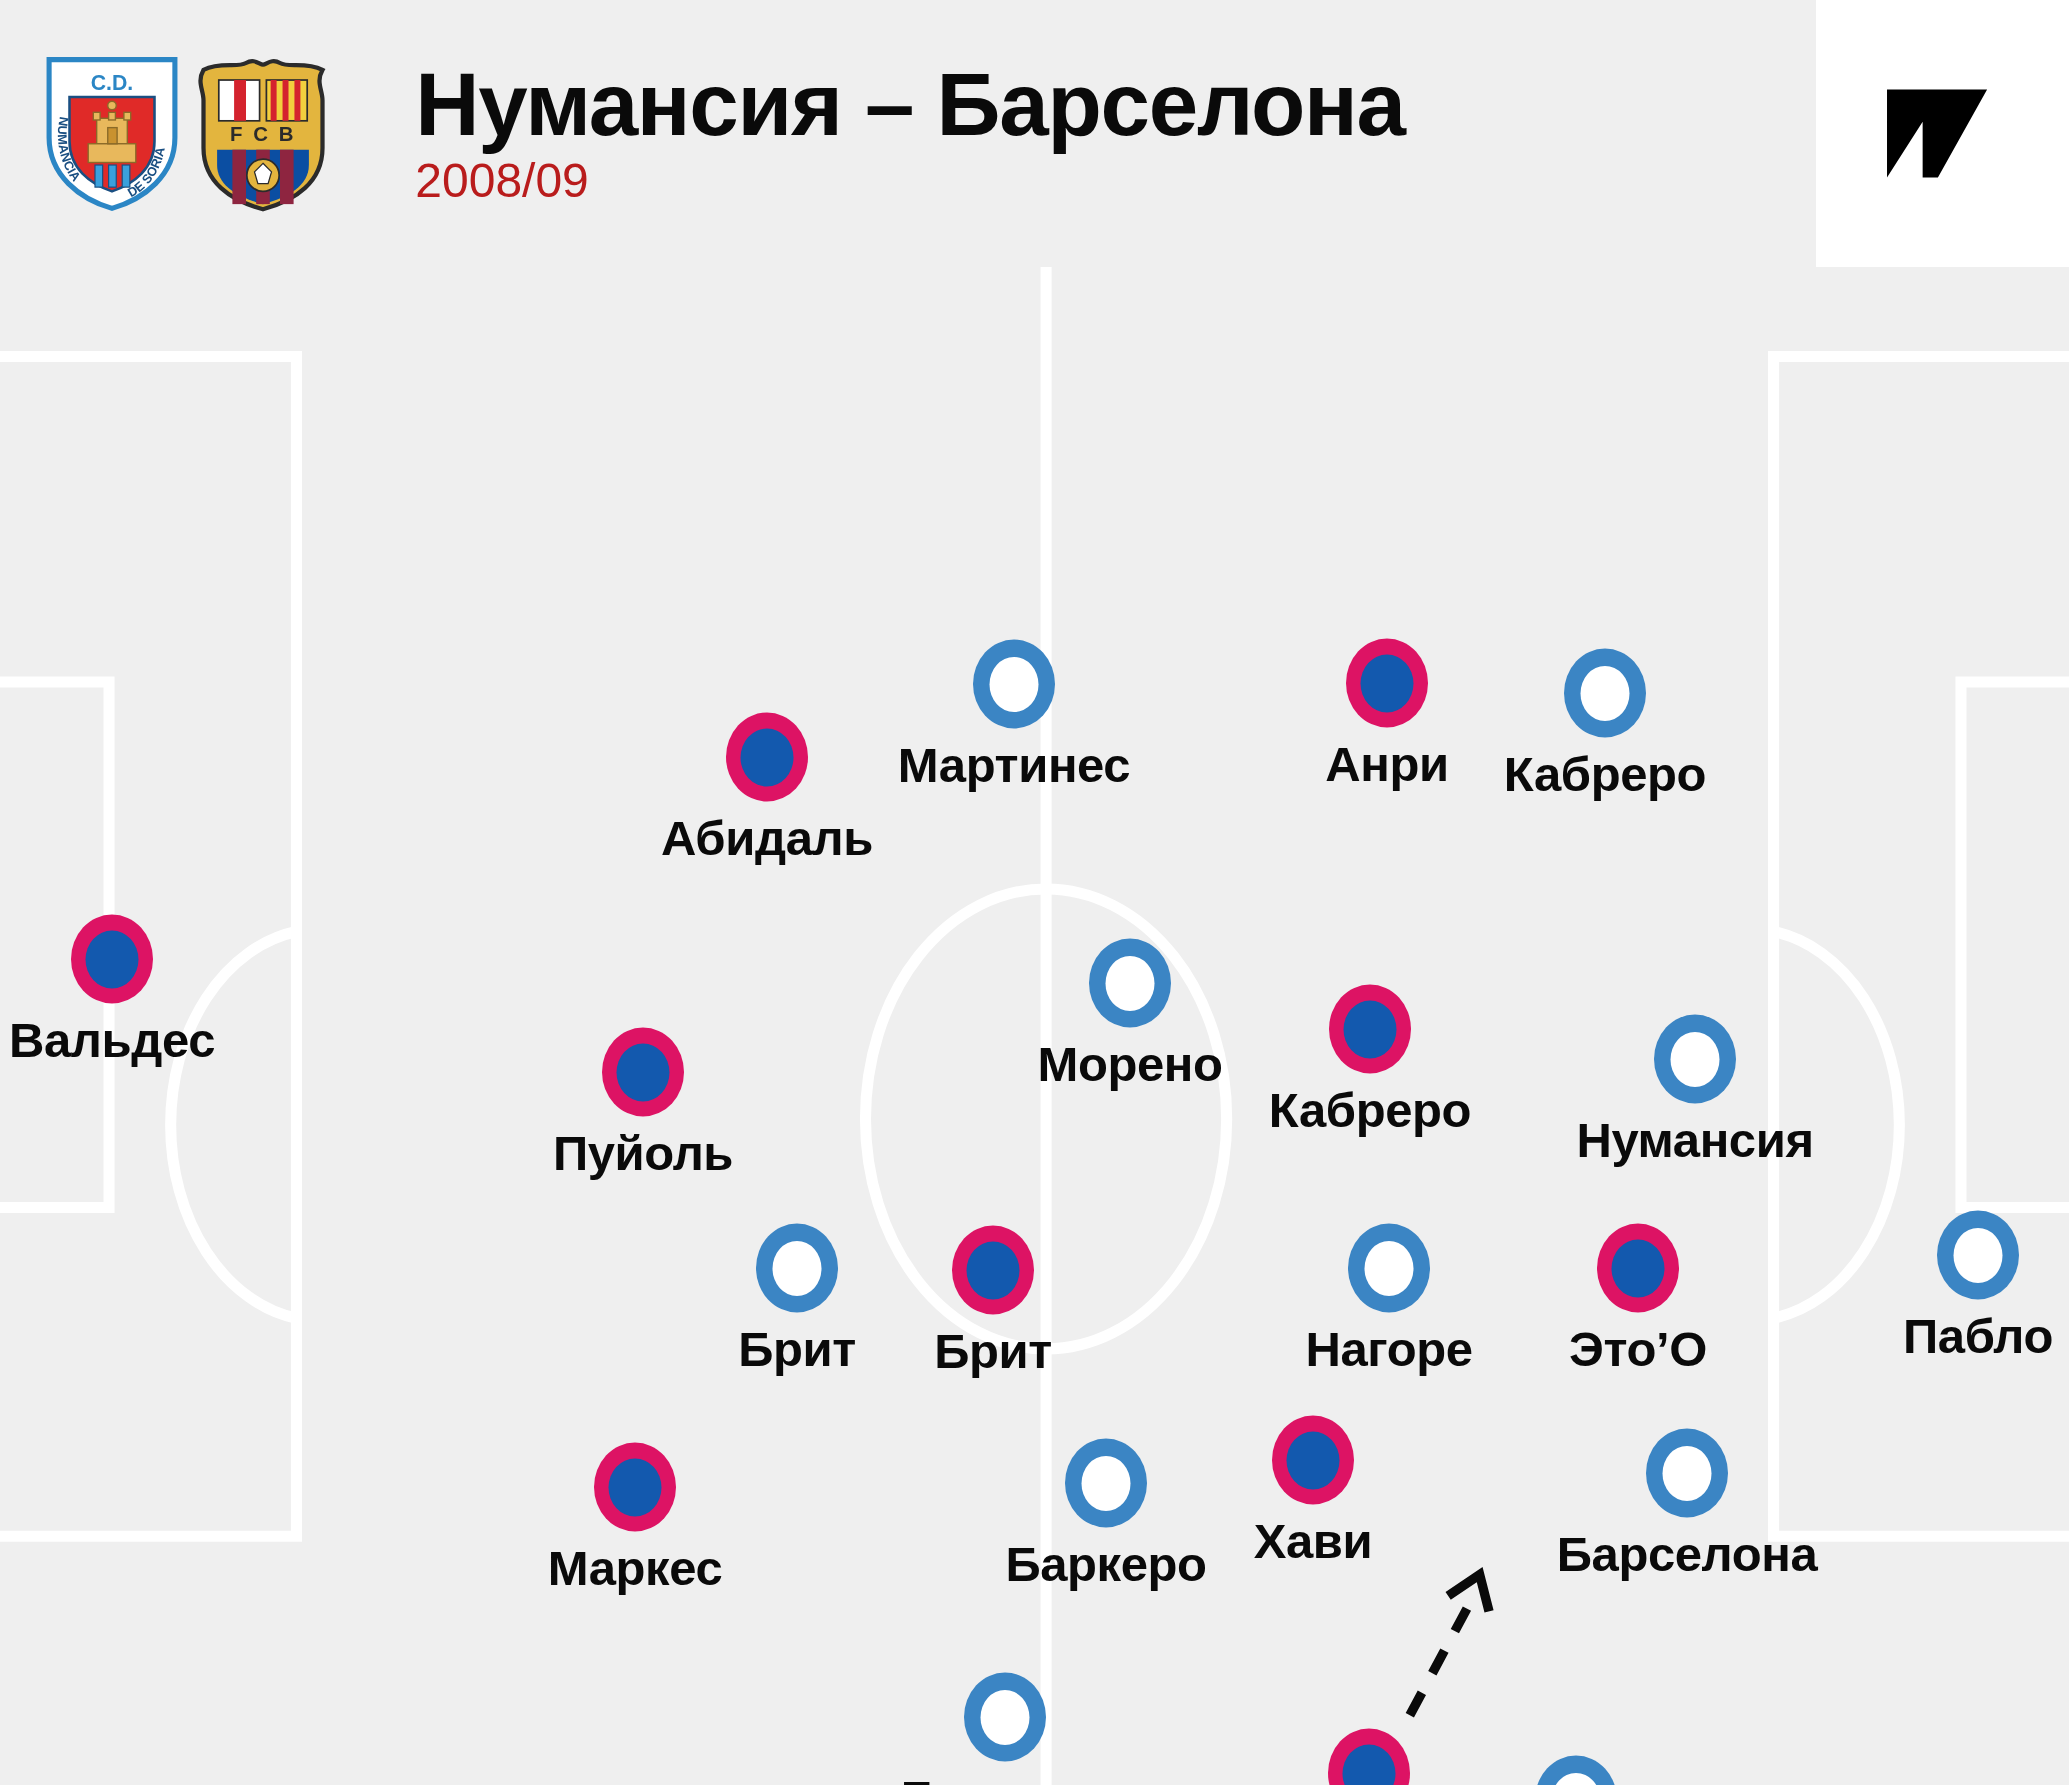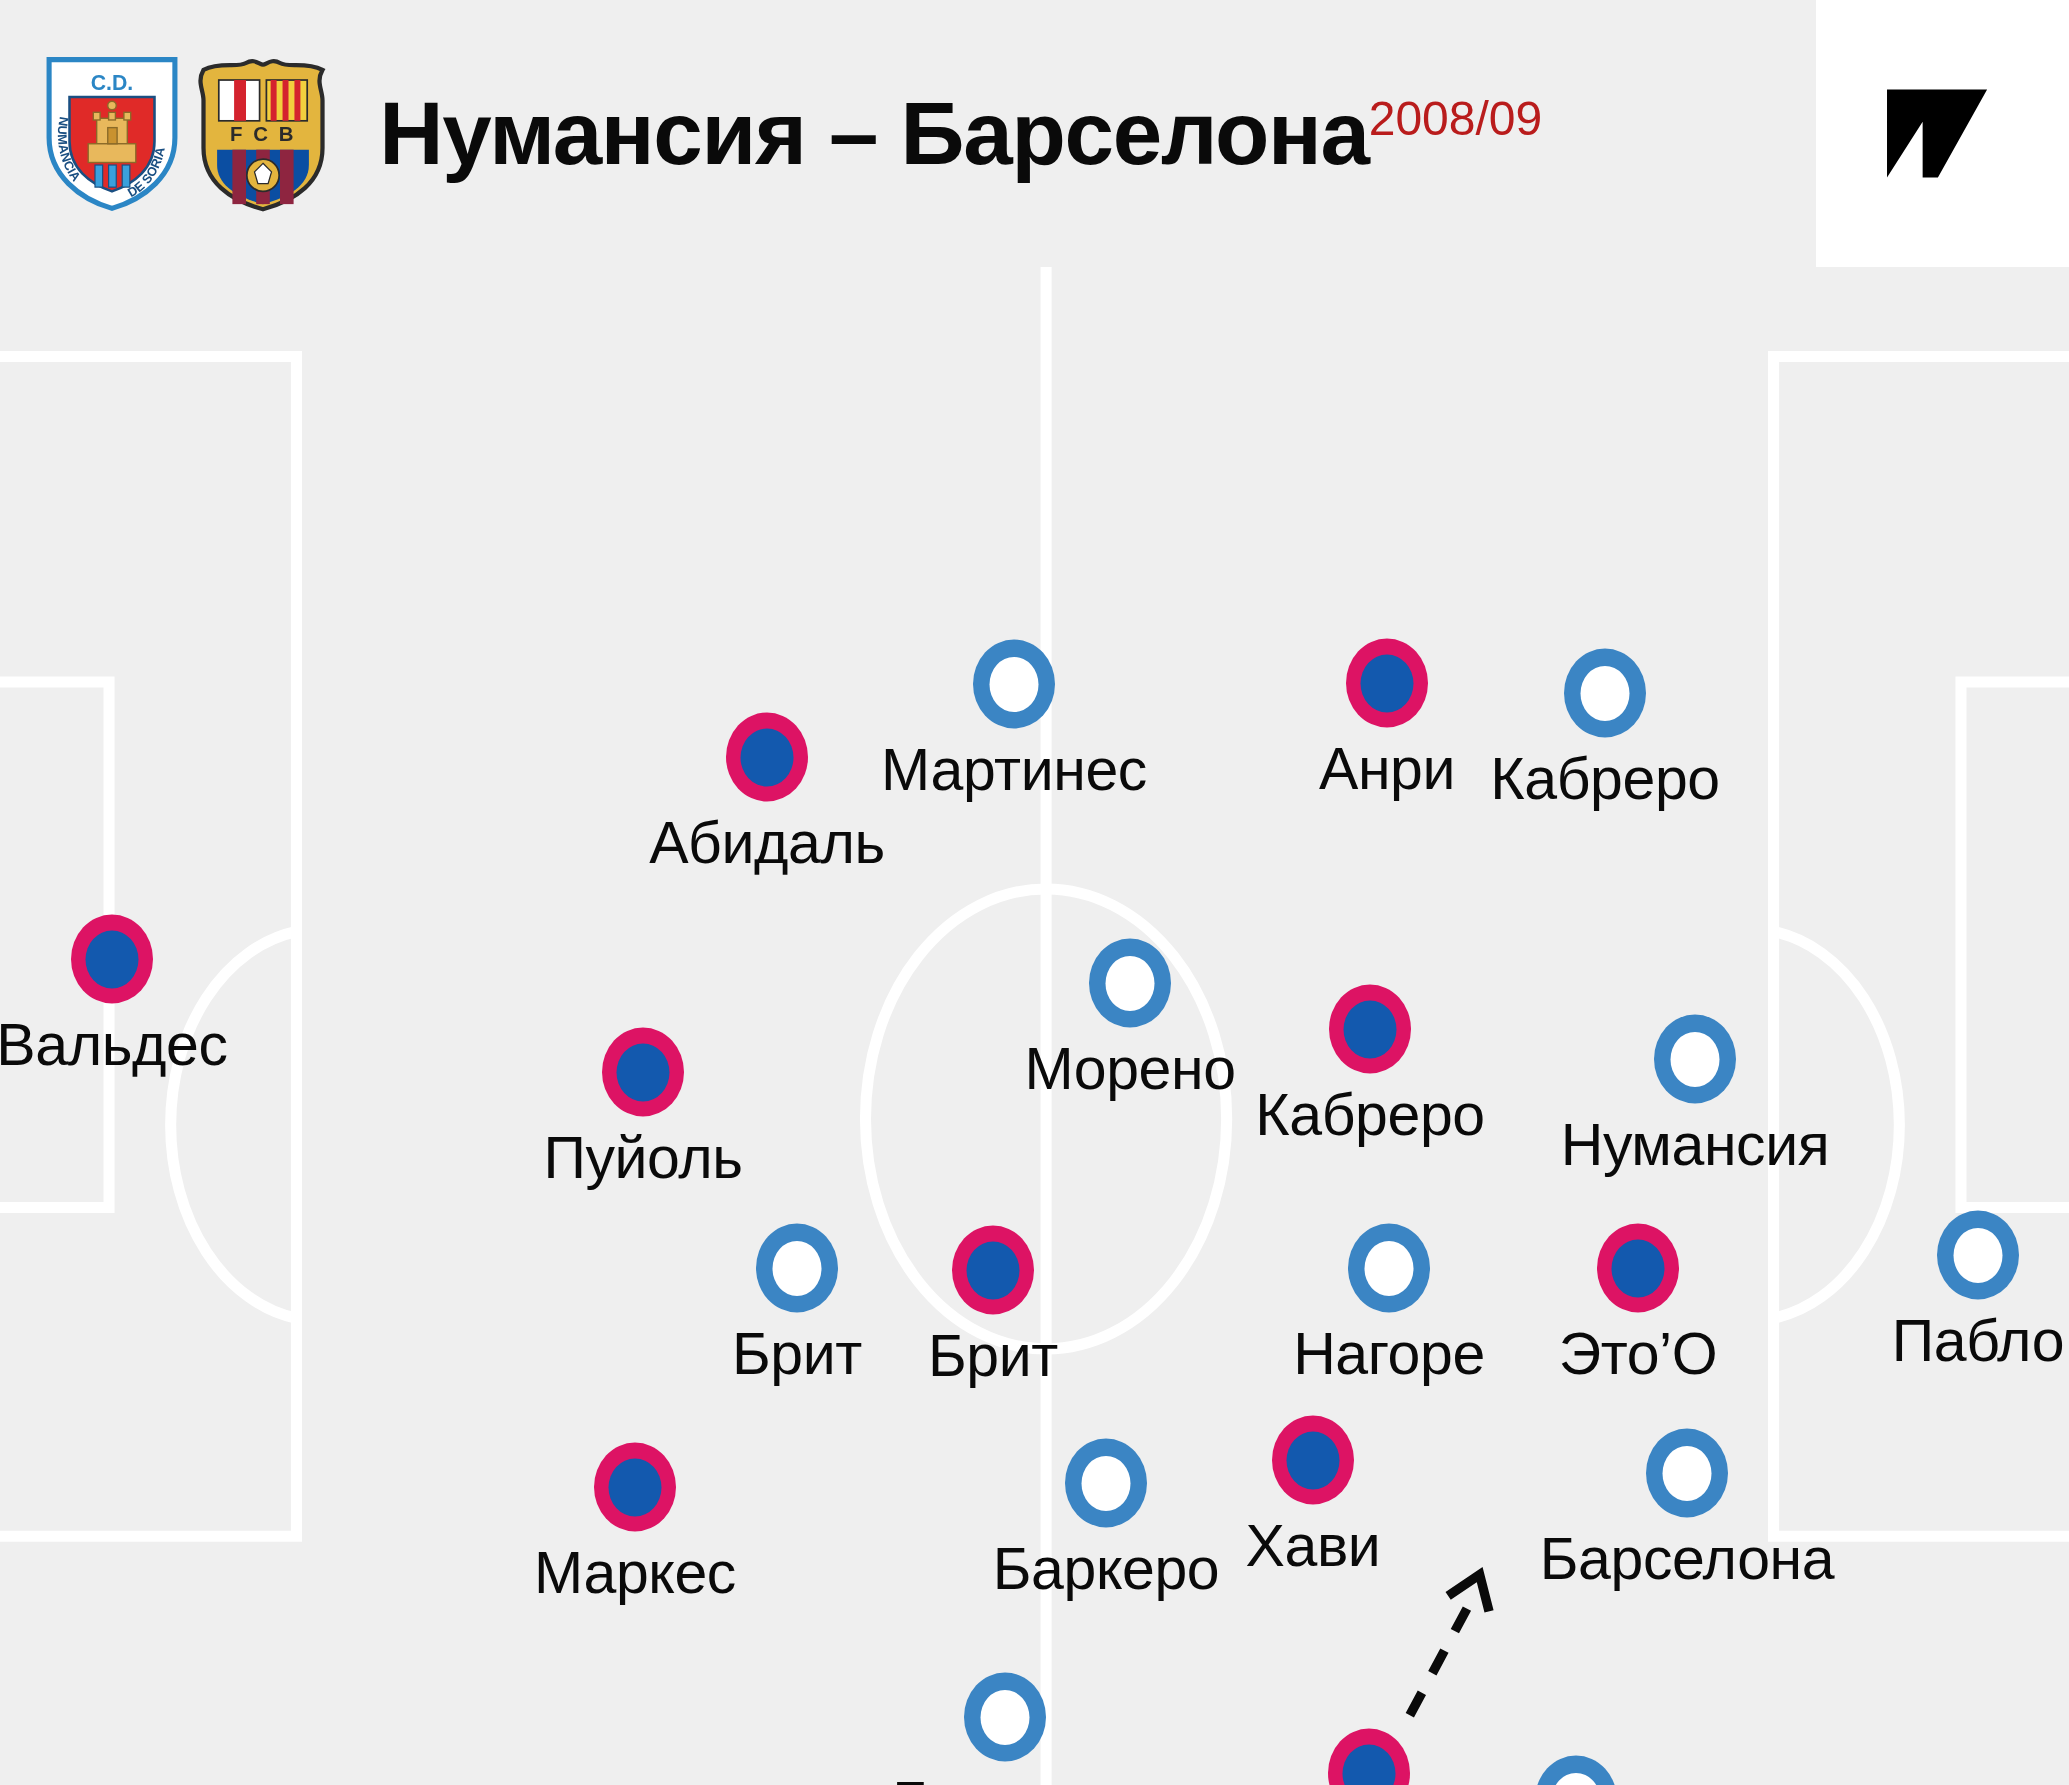--- a/index.html
+++ b/index.html
@@ -14,21 +14,21 @@
   
   .header {
     position: absolute; left: 0; top: 0;
     width: 1816px; height: 267px;
     background: #efefef;
     display: flex; align-items: center;
   }
   .crests { display: flex; align-items: center; gap: 15.3px; margin-left: 44px; }
   .crest { width: 136px; height: 156px; position: relative; }
 
-  .header-text { margin-left: 48px; display: flex; flex-direction: row; justify-content: center; }
+  .header-text { margin-left: 84px; display: flex; flex-direction: column; justify-content: center; }
   .match-title {
     font-size: 89px; font-weight: bold; color: #0a0a0a;
     letter-spacing: -1.3px; line-height: 1.02; white-space: nowrap;
   }
   .match-season { font-size: 48px; color: #b91c1c; line-height: 1.1; margin-top: 5.1px; }
 
   .brand-logo-wrap {
     position: absolute; left: 1816px; top: 0;
     width: 254px; height: 267px; background: #ffffff;
     display: flex; align-items: center; justify-content: center;
@@ -53,21 +53,21 @@
     width: 53px; height: 58px; border-radius: 50%; background: #1359ae;
   }
   .marker.numancia { width: 82px; height: 89px; background: #3b85c4; position: relative; }
   .marker.numancia::after {
     content: ""; position: absolute; left: 50%; top: 50%;
     transform: translate(-50%, -50%);
     width: 49px; height: 55px; border-radius: 50%; background: #ffffff;
   }
   .player-name {
     position: absolute; white-space: nowrap;
-    font-size: 59px; font-weight: normal; color: #0a0a0a;
+    font-size: 49px; font-weight: bold; color: #0a0a0a;
     letter-spacing: -0.4px; line-height: 1;
   }
   .nm-below-center { left: 50%; top: 101px; transform: translateX(-50%); }
 
   .arrows { position: absolute; left: 0; top: 0; width: 2070px; height: 1519px; pointer-events: none; }
 </style>
 </head>
 <body>
 
 <div id="root">

